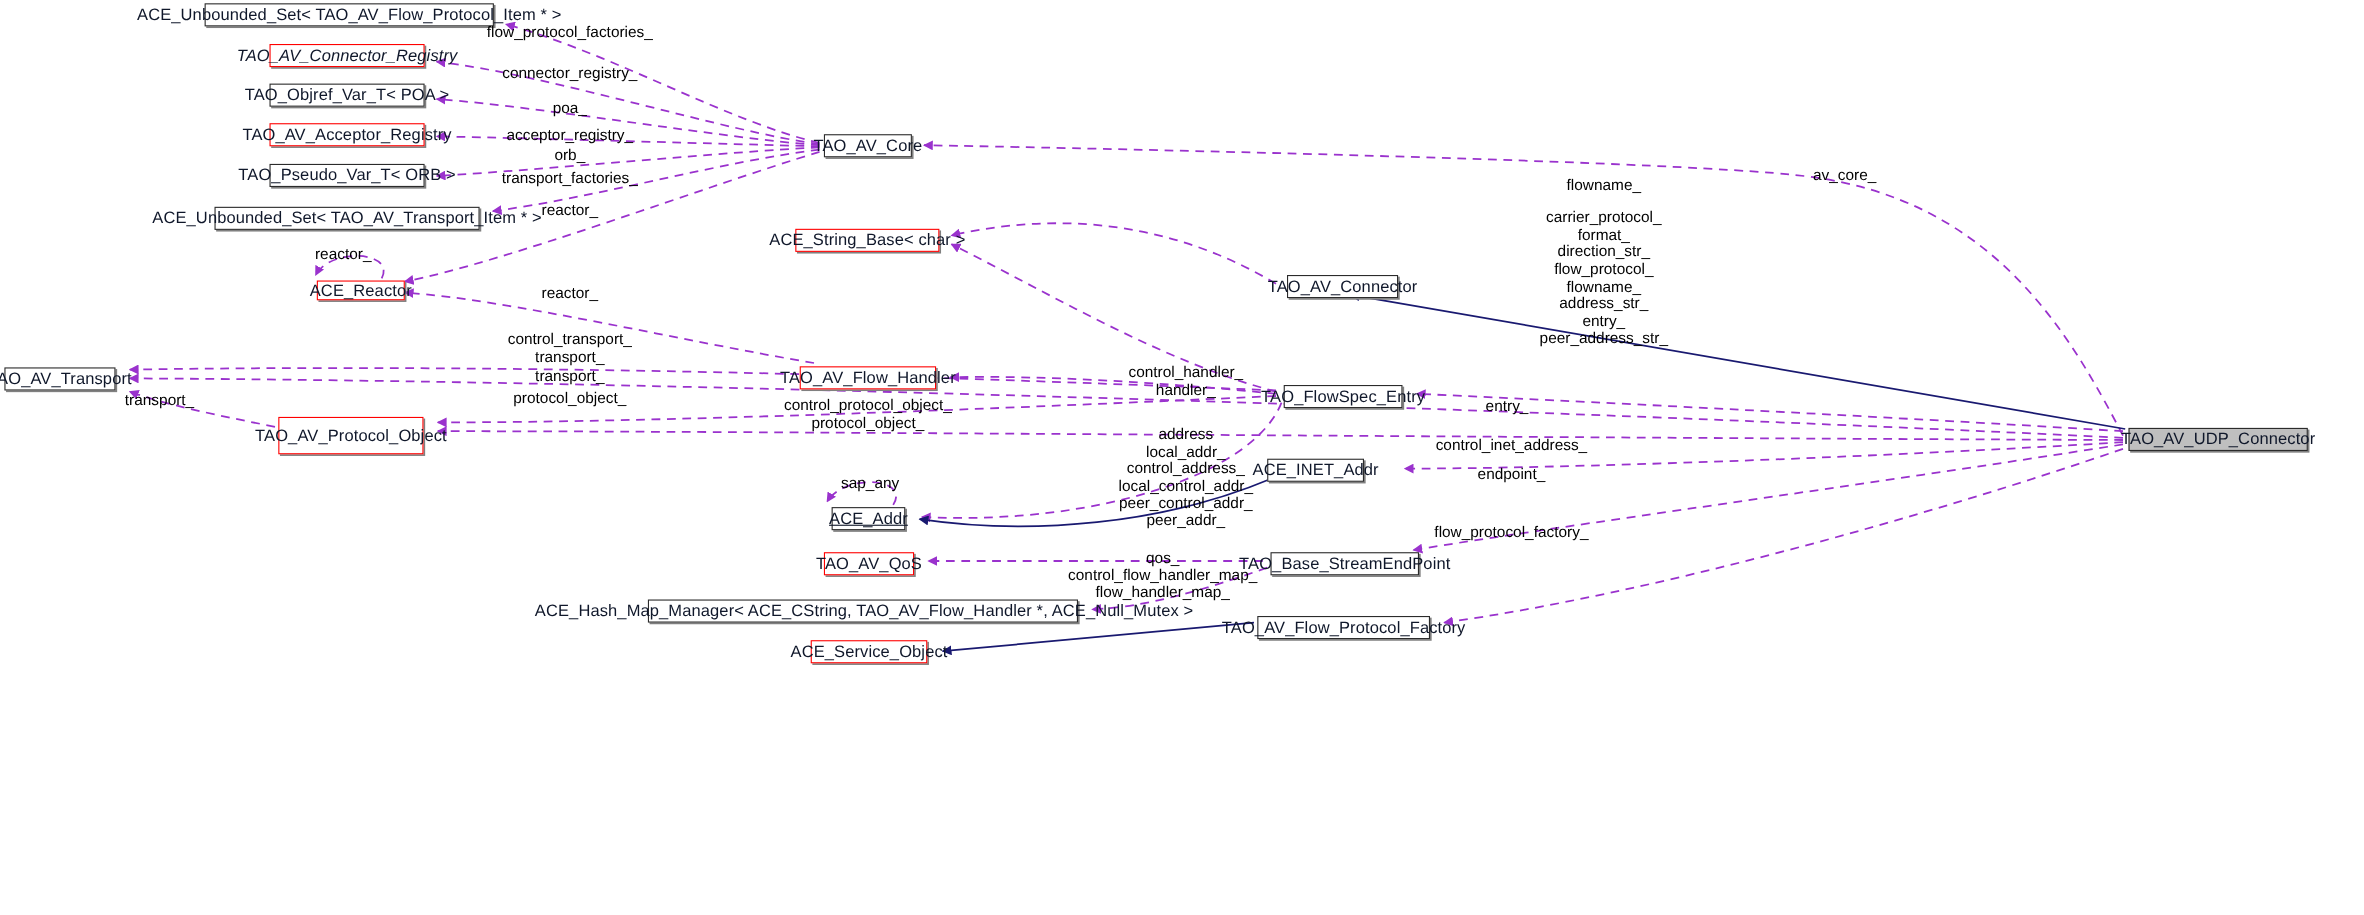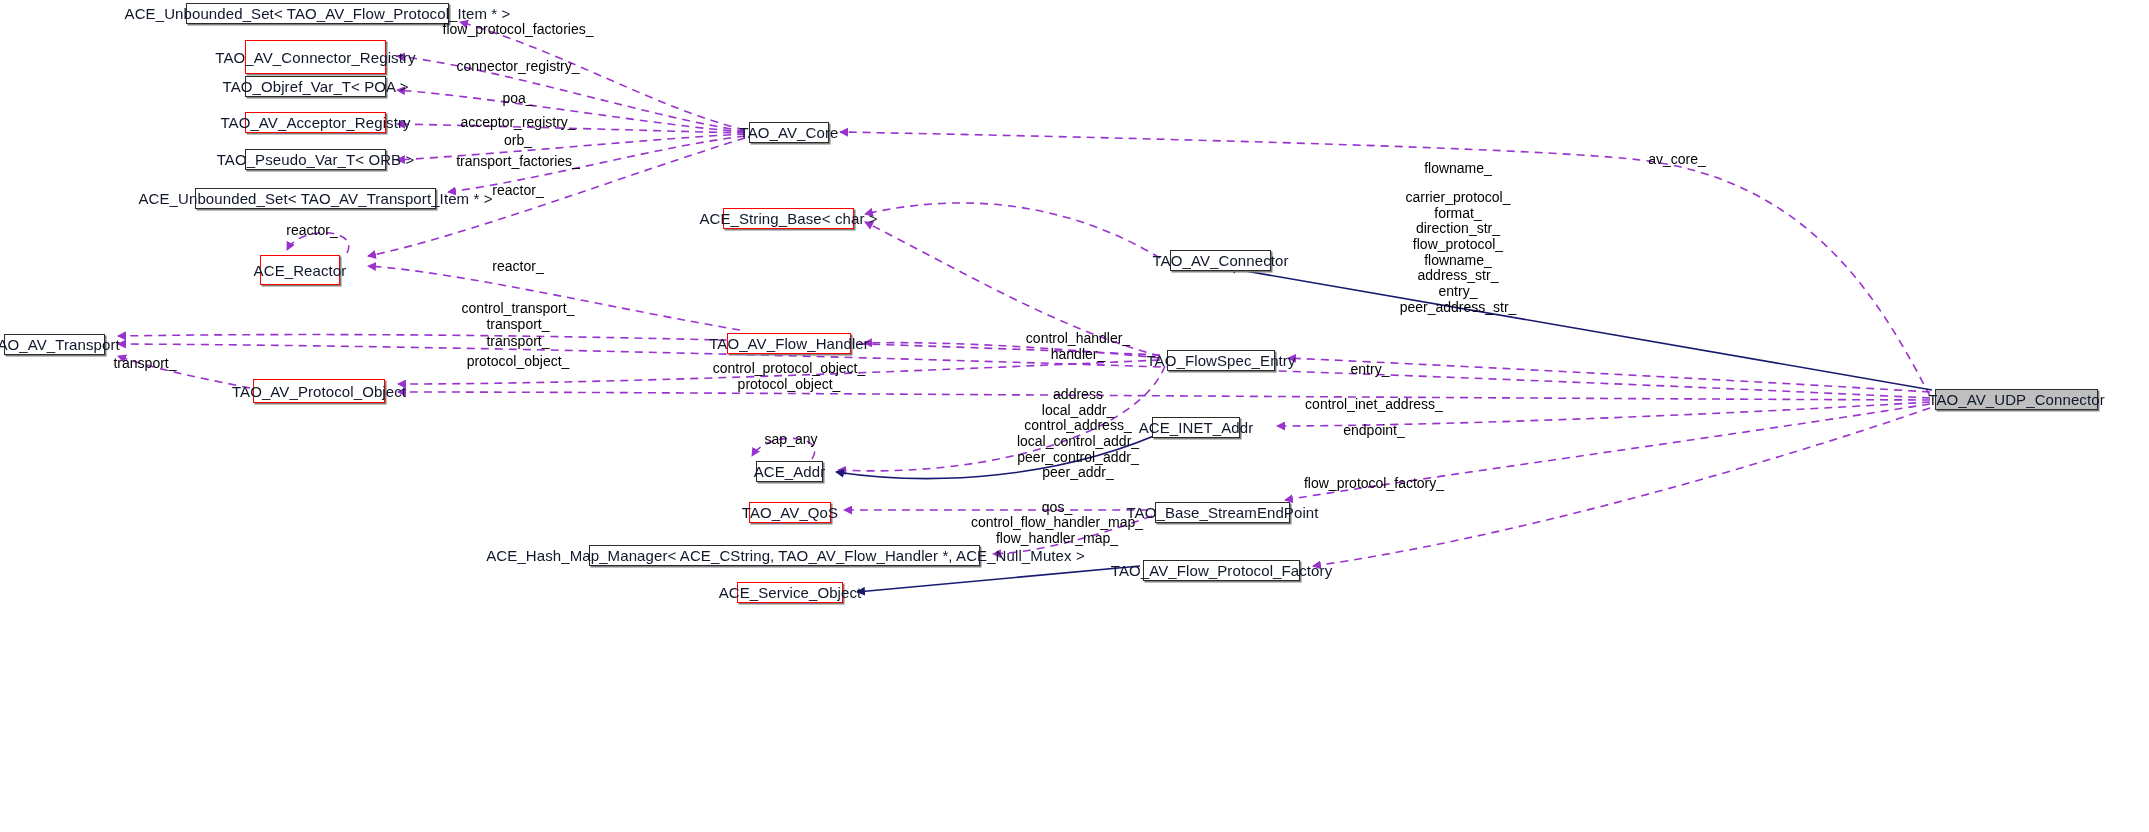--- a/index.html
+++ b/index.html
@@ -100,35 +100,35 @@
 
       <path d="M1932,390 L1228,268"></path>
 
       <path d="M1172,428 C1060,480 930,486 836,472"></path>
 
       <path d="M1140,566 L857,592"></path>
     </g>
   </svg>
 
   <div class="node" style="left:186px;top:3px;width:263px;height:21px;">ACE_Unbounded_Set&lt; TAO_AV_Flow_Protocol_Item * &gt;</div>
-  <div class="node red" style="left:245px;top:40px;width:141px;height:34px;">TAO_AV_Connector_Registry</div>
+  <div class="node red" style="left:245px;top:40px;width:141px;height:21px;font-style:italic;">TAO_AV_Connector_Registry</div>
   <div class="node" style="left:245px;top:76px;width:141px;height:21px;">TAO_Objref_Var_T&lt; POA &gt;</div>
   <div class="node red" style="left:245px;top:112px;width:141px;height:21px;">TAO_AV_Acceptor_Registry</div>
   <div class="node" style="left:245px;top:149px;width:141px;height:21px;">TAO_Pseudo_Var_T&lt; ORB &gt;</div>
   <div class="node" style="left:195px;top:188px;width:241px;height:21px;">ACE_Unbounded_Set&lt; TAO_AV_Transport_Item * &gt;</div>
-  <div class="node red" style="left:260px;top:255px;width:80px;height:30px;">ACE_Reactor</div>
+  <div class="node red" style="left:288px;top:255px;width:80px;height:18px;">ACE_Reactor</div>
   <div class="node" style="left:749px;top:122px;width:80px;height:21px;">TAO_AV_Core</div>
   <div class="node red" style="left:723px;top:208px;width:131px;height:21px;">ACE_String_Base&lt; char &gt;</div>
   <div class="node" style="left:1170px;top:250px;width:101px;height:21px;">TAO_AV_Connector</div>
   <div class="node" style="left:4px;top:334px;width:101px;height:21px;">TAO_AV_Transport</div>
-  <div class="node red" style="left:253px;top:379px;width:132px;height:24px;">TAO_AV_Protocol_Object</div>
+  <div class="node red" style="left:253px;top:379px;width:132px;height:34px;">TAO_AV_Protocol_Object</div>
   <div class="node red" style="left:727px;top:333px;width:124px;height:21px;">TAO_AV_Flow_Handler</div>
   <div class="node" style="left:1167px;top:350px;width:108px;height:21px;">TAO_FlowSpec_Entry</div>
   <div class="node" style="left:1152px;top:417px;width:88px;height:21px;">ACE_INET_Addr</div>
-  <div class="node" style="left:756px;top:461px;width:67px;height:21px;">ACE_Addr</div>
+  <div class="node" style="left:756px;top:461px;width:67px;height:21px;text-decoration:underline;">ACE_Addr</div>
   <div class="node red" style="left:749px;top:502px;width:82px;height:21px;">TAO_AV_QoS</div>
   <div class="node" style="left:1155px;top:502px;width:135px;height:21px;">TAO_Base_StreamEndPoint</div>
   <div class="node" style="left:589px;top:545px;width:391px;height:21px;padding-left:10px;">ACE_Hash_Map_Manager&lt; ACE_CString, TAO_AV_Flow_Handler *, ACE_Null_Mutex &gt;</div>
   <div class="node" style="left:1143px;top:560px;width:157px;height:21px;">TAO_AV_Flow_Protocol_Factory</div>
   <div class="node red" style="left:737px;top:582px;width:106px;height:21px;">ACE_Service_Object</div>
   <div class="node current" style="left:1935px;top:389px;width:163px;height:21px;">TAO_AV_UDP_Connector</div>
 
   <div class="edgelabel" style="left:518px;top:22px;">flow_protocol_factories_</div>
   <div class="edgelabel" style="left:518px;top:59px;">connector_registry_</div>
   <div class="edgelabel" style="left:518px;top:91px;">poa_</div>

